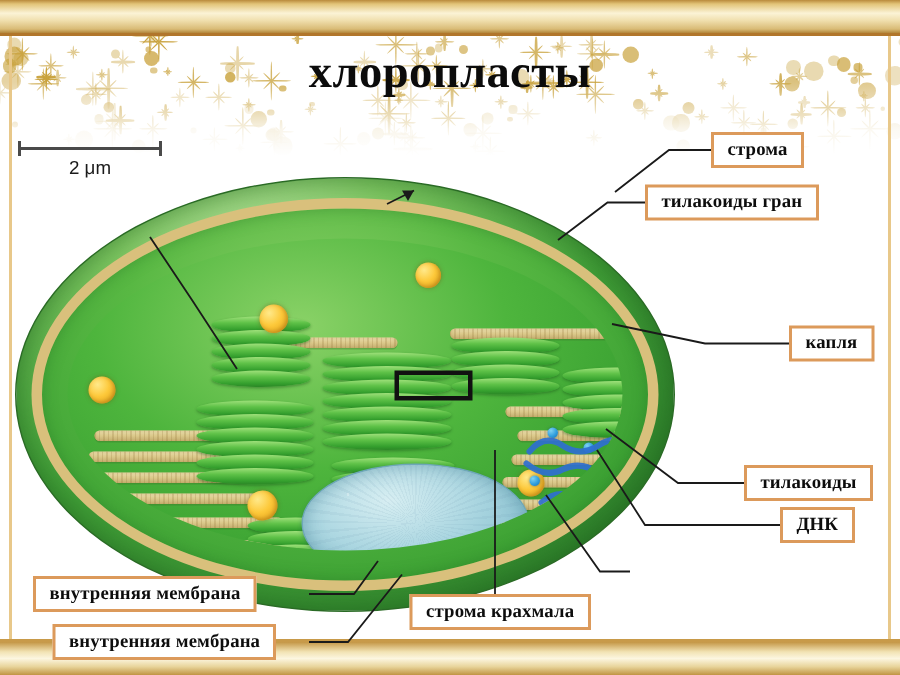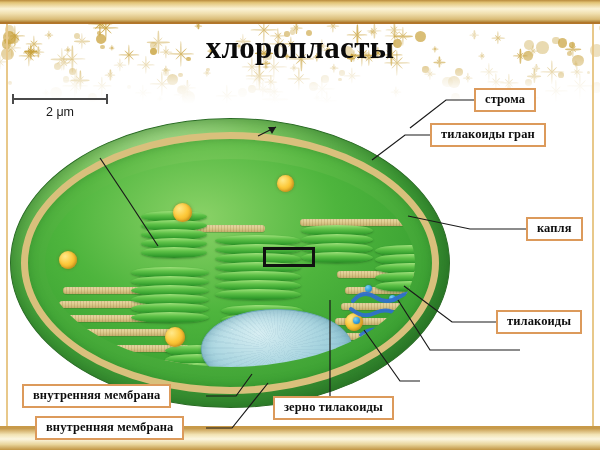--- a/index.html
+++ b/index.html
@@ -1031,22 +1031,23 @@
   </svg>
 
   <div class="label" style="left:474px; top:88px;">строма</div>
 
   <div class="label" style="left:430px; top:123px;">тилакоиды гран</div>
 
   <div class="label" style="left:526px; top:217px;">капля</div>
 
   <div class="label" style="left:496px; top:310px;">тилакоиды</div>
 
-
-
-  <div class="label" style="left:273px; top:396px;">зерно тилакоиды</div>
+  <div class="label" style="left:520px; top:338px;">ДНК</div>
+
+
+  <div class="label" style="left:273px; top:396px;">строма крахмала</div>
 
 
   <div class="label" style="left:22px; top:384px;">внутренняя мембрана</div>
 
   <div class="label" style="left:35px; top:416px;">внутренняя мембрана</div>
 
 </div>
 
 </body></html>

